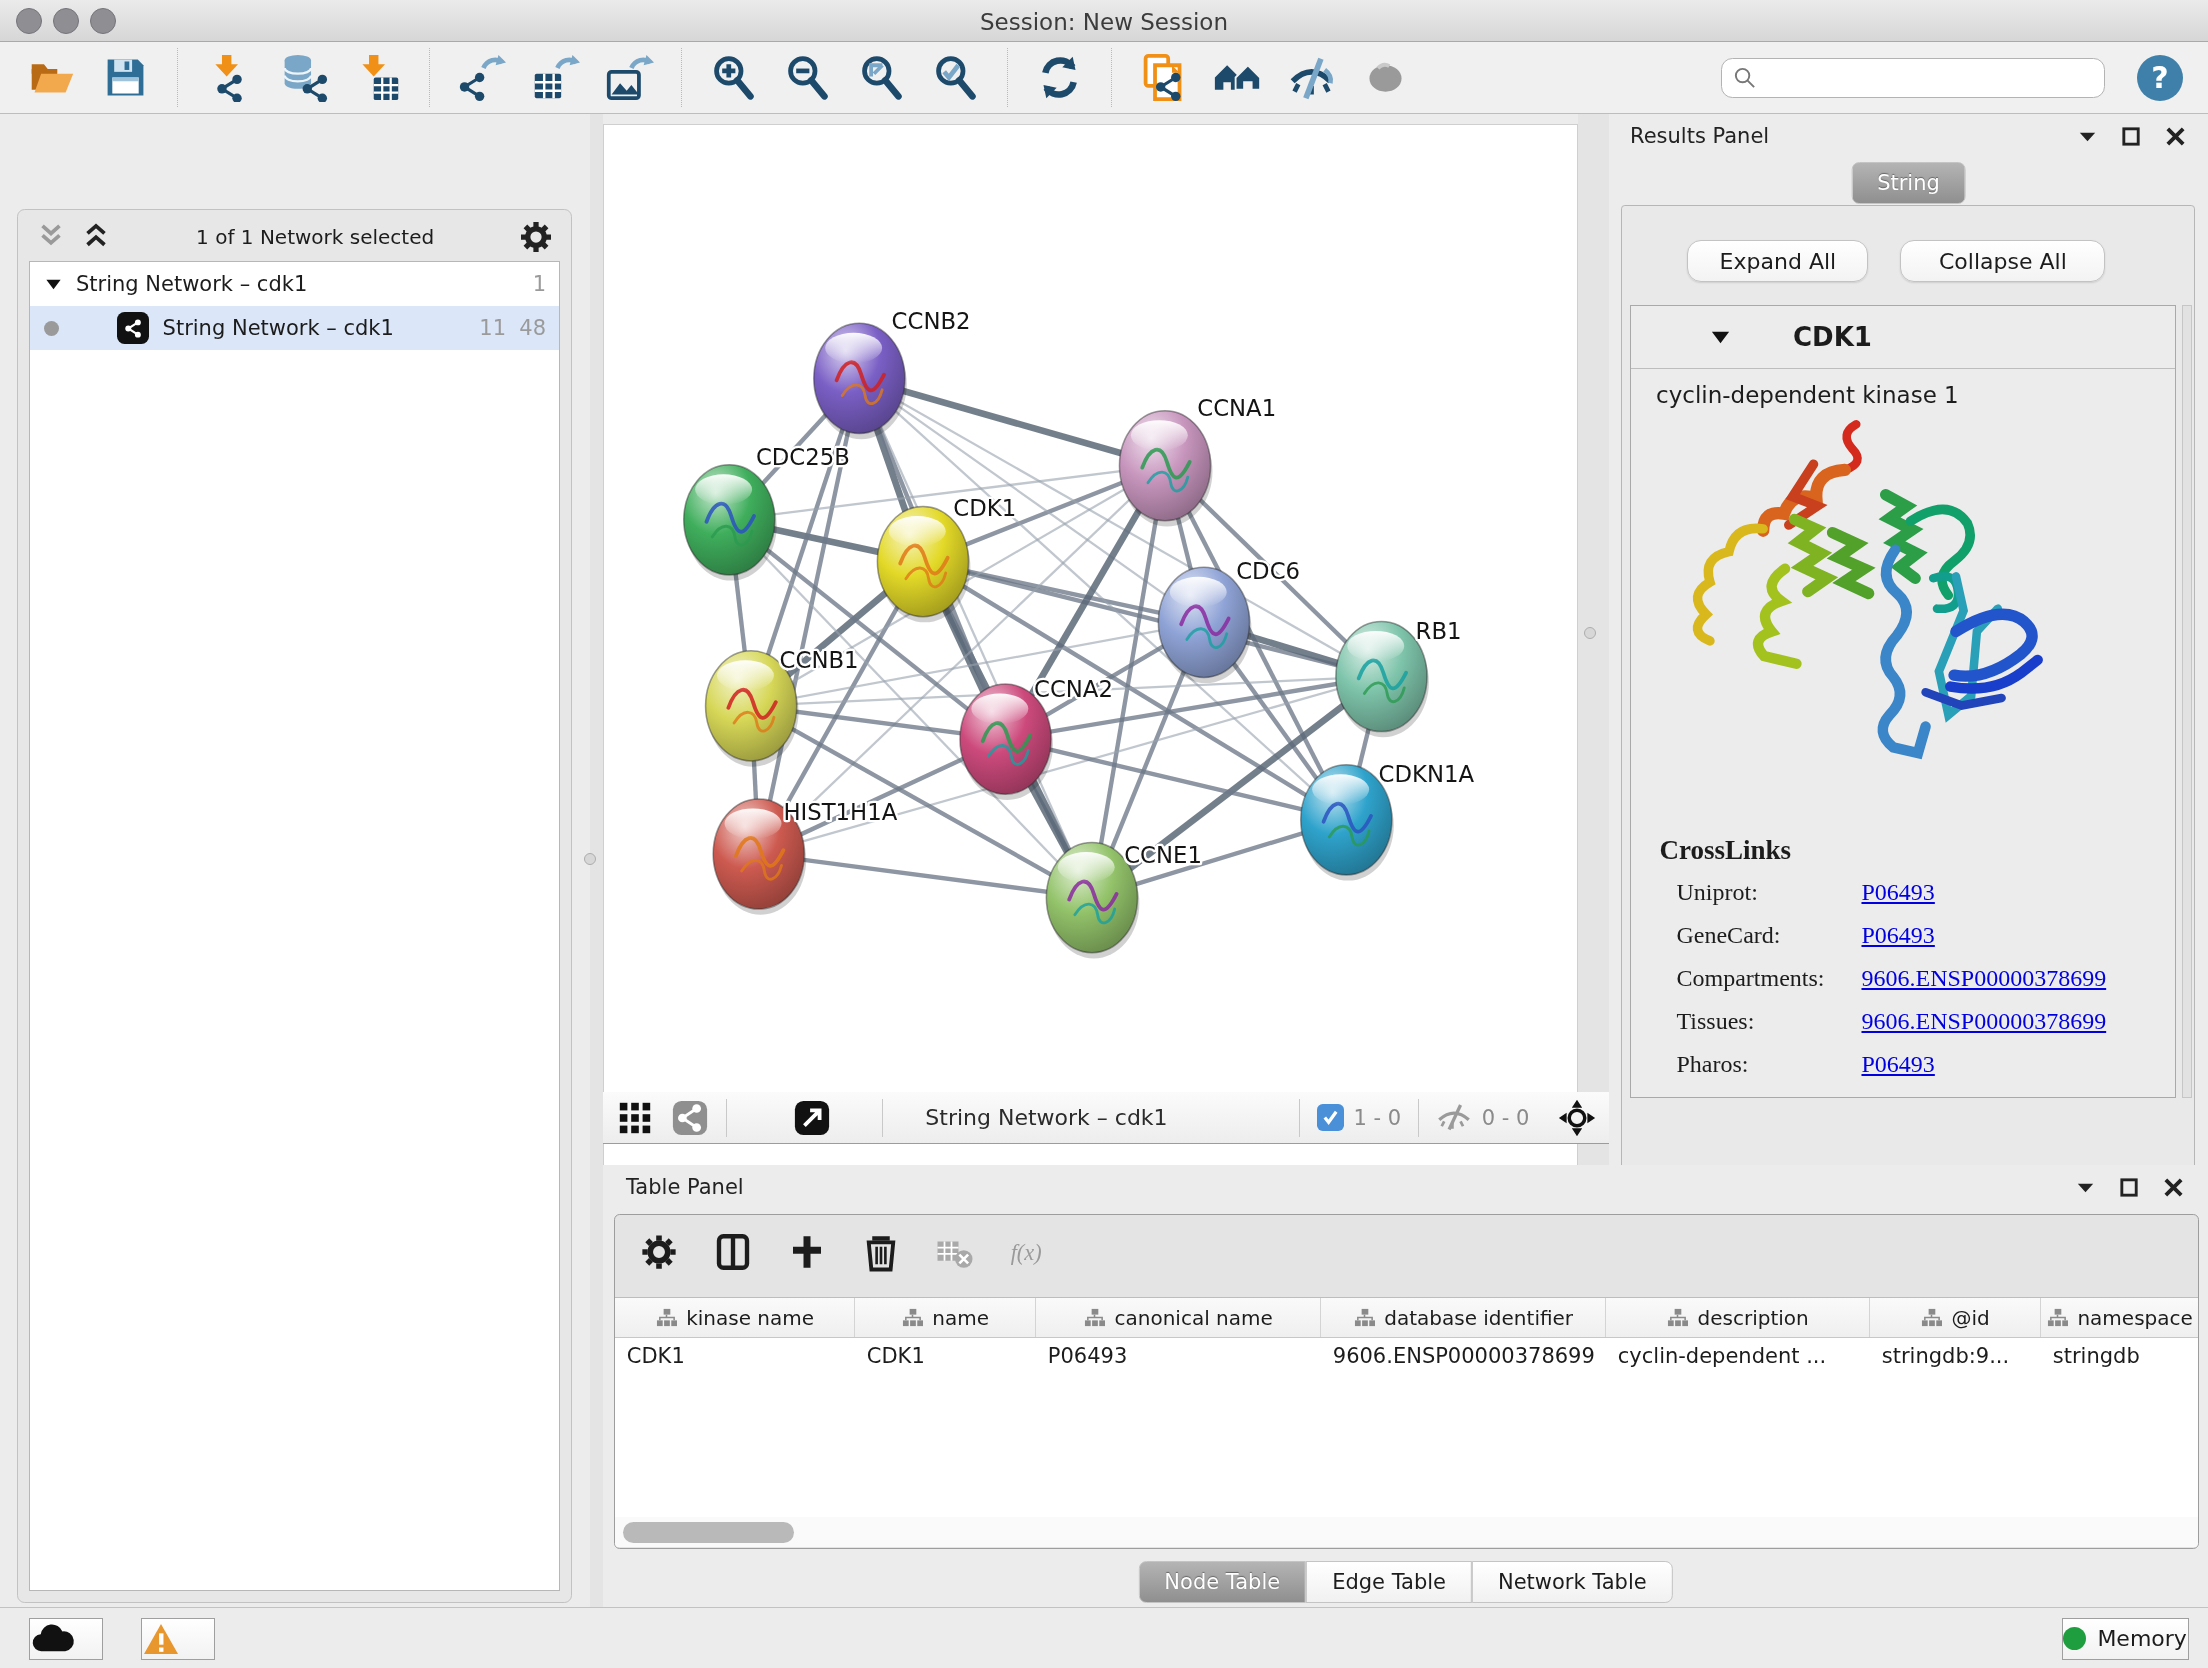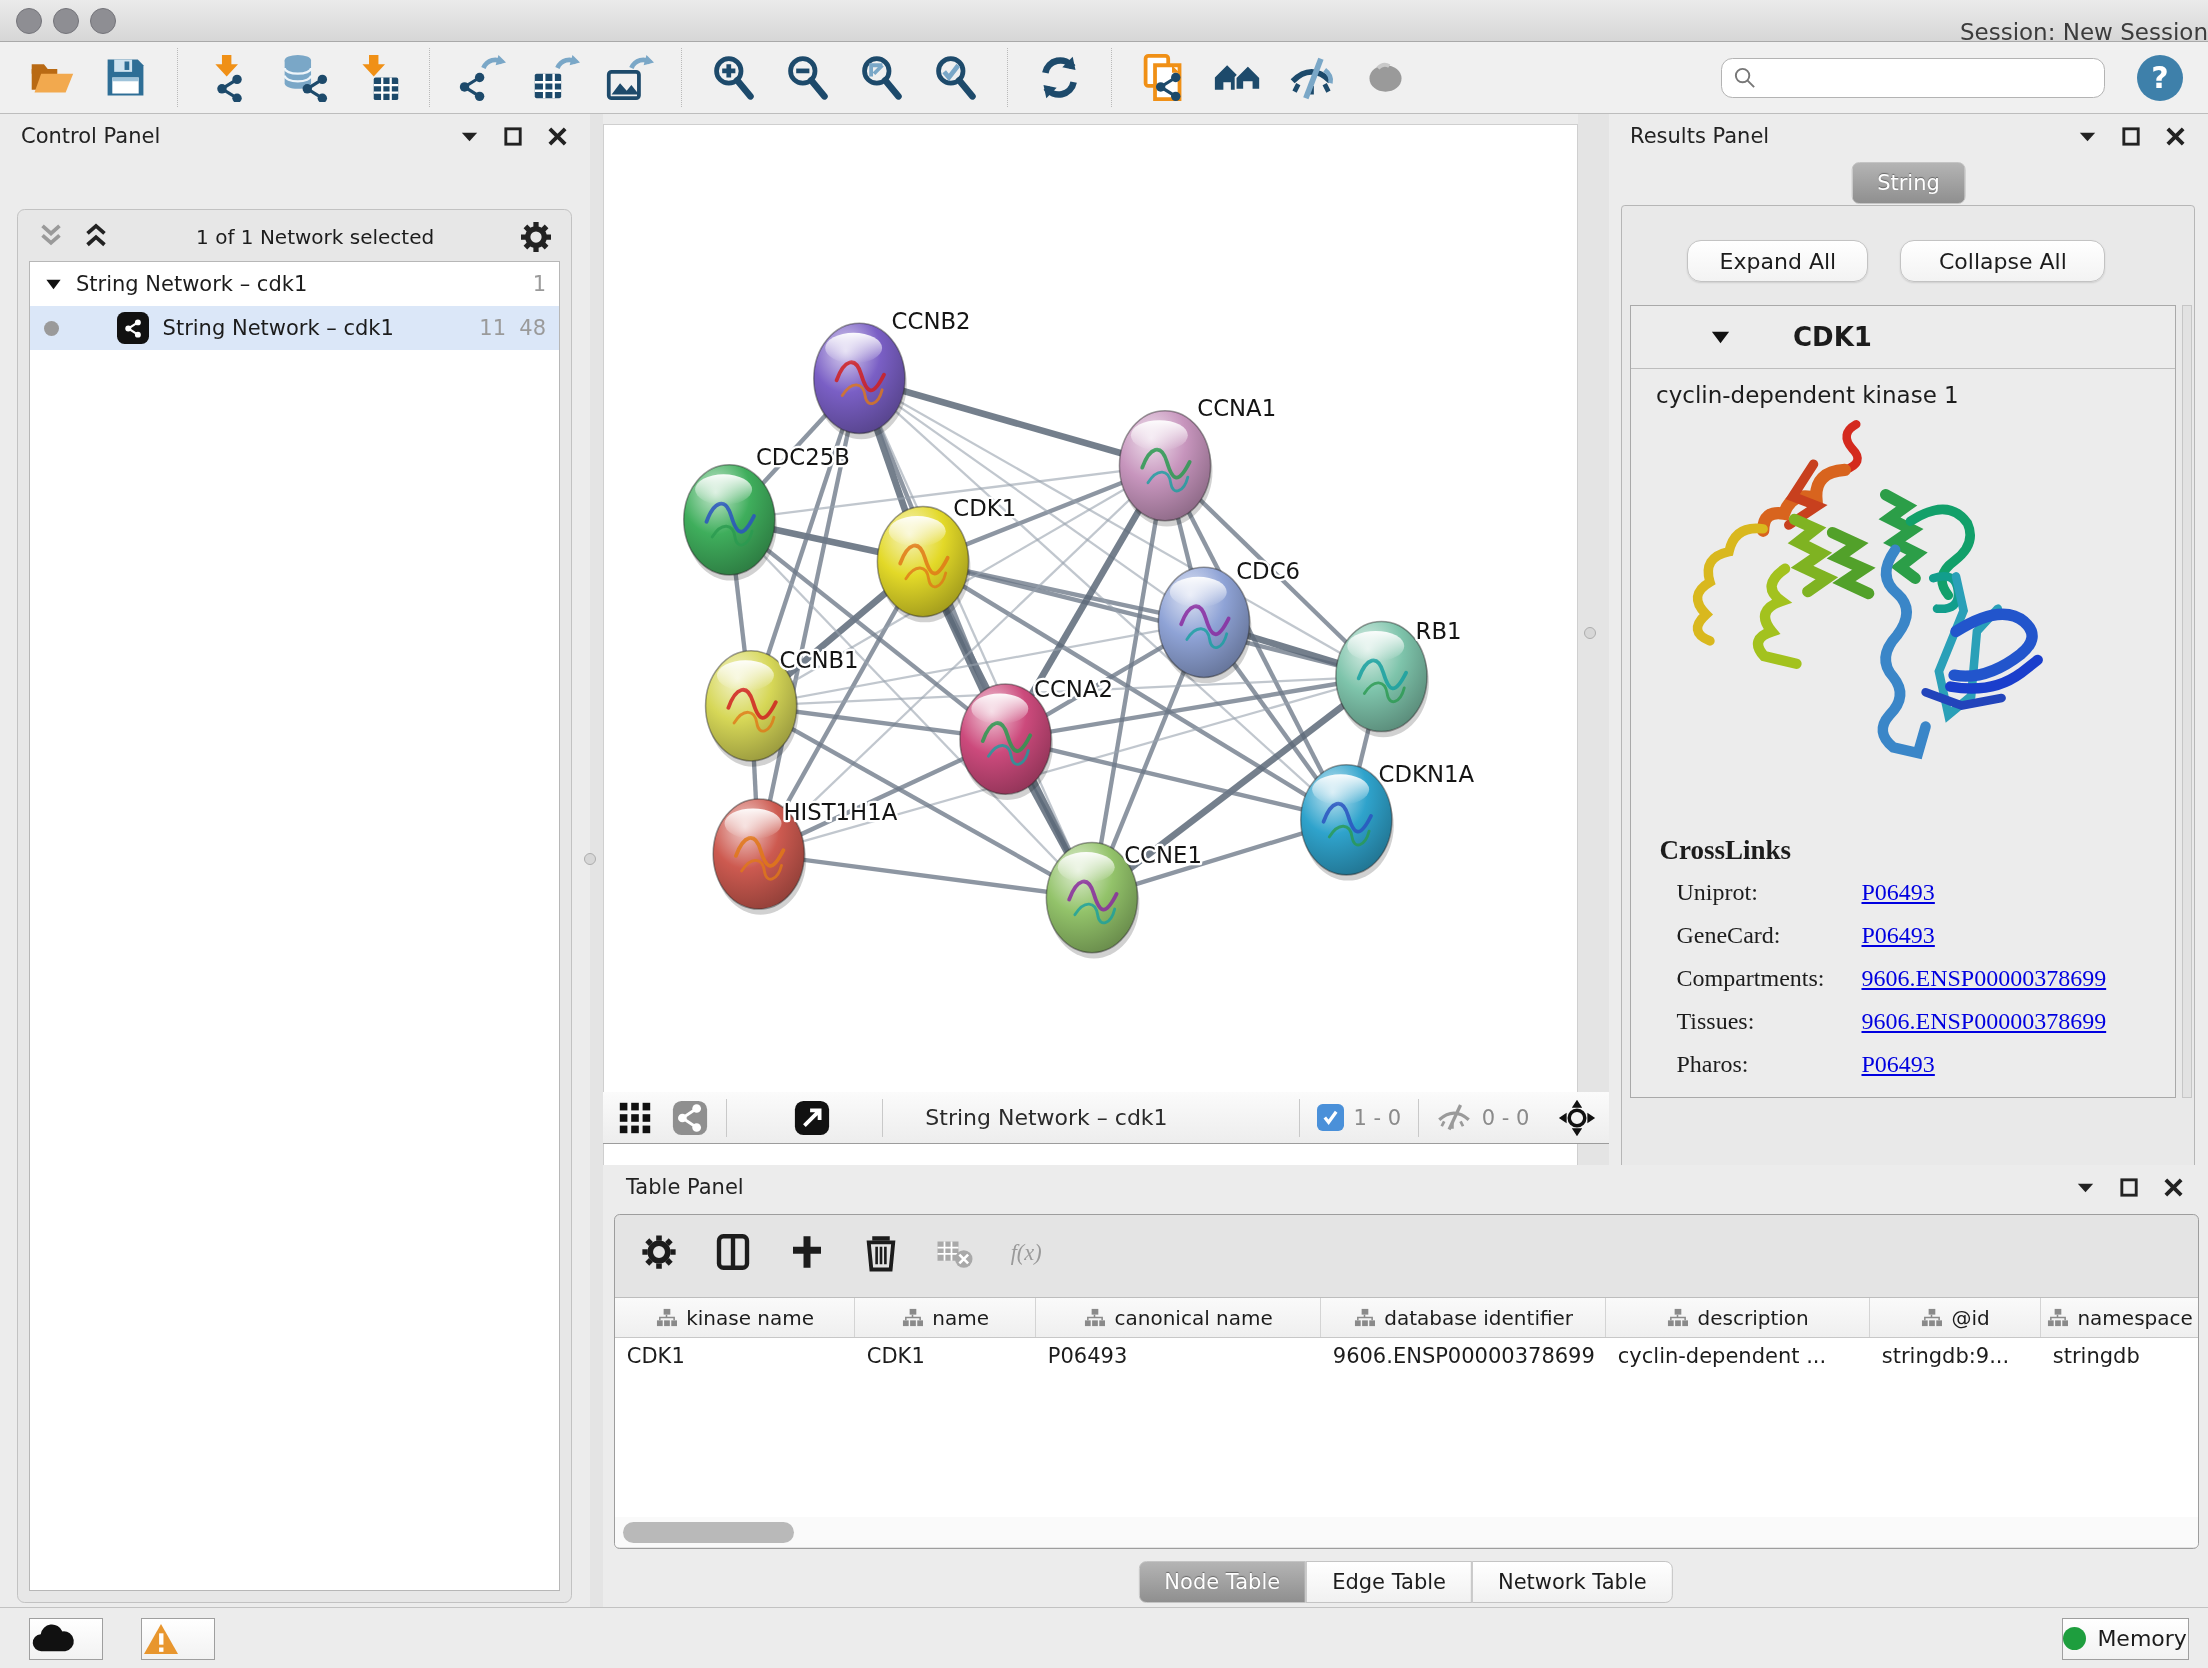--- a/index.html
+++ b/index.html
@@ -4,21 +4,21 @@
 <style>
   * { margin:0; padding:0; box-sizing:border-box; }
   html,body { width:2208px; height:1668px; overflow:hidden;
     font-family:"DejaVu Sans","Liberation Sans",sans-serif; background:#ececec; color:#1c1c1c; }
 
   
   #titlebar { position:absolute; left:0; top:0; width:2208px; height:42px;
     background:linear-gradient(#ebebeb,#d6d6d6); border-bottom:1px solid #a9a9a9; }
   .winbtn { position:absolute; top:7.6px; width:26px; height:26px; border-radius:50%;
     background:#8e8e93; border:1px solid #74747a; }
-  #win-title { position:absolute; width:100%; text-align:right; top:8.6px; font-size:23px; color:#3c3c3c;margin-top:10px; }
+  #win-title { position:absolute; width:100%; text-align:center; top:8.6px; font-size:23px; color:#3c3c3c; }
 
   
   #toolbar { position:absolute; left:0; top:42px; width:2208px; height:72px;
     background:#f0f0f0; border-bottom:1px solid #bdbdbd; display:flex; align-items:center; }
   .tgroup { display:flex; align-items:center; gap:25px; padding:0 27px; }
   .tsep { width:0; height:59px; border-left:1.9px dotted #b9b9b9; }
   .ticon { width:49px; height:49px; display:inline-flex; cursor:pointer; }
   .ticon svg { width:49px; height:49px; }
   #search-wrap { margin-left:auto; display:flex; align-items:center; gap:32px; padding-right:25px; }
   #search-box { width:384px; height:40px; background:#fff; border:1.9px solid #b3b3b3; border-radius:11.4px;
@@ -321,34 +321,20 @@
         <circle cx="11" cy="11" r="7" fill="none" stroke="#777" stroke-width="2"></circle>
         <line x1="16" y1="16" x2="23" y2="23" stroke="#777" stroke-width="2"></line>
       </svg>
       <input placeholder="" style="">
     </div>
     <div id="help-btn">?</div>
   </div>
 </div>
 
 <div id="control-panel">
-  <div id="cp-head">
-    <span class="panel-title">Control Panel</span>
-    <span class="pctl">
-      <svg viewBox="0 0 24 24">
-          <polygon points="4,8 20,8 12,17" fill="#222"></polygon>
-        </svg>
-      <svg viewBox="0 0 24 24">
-          <rect x="4" y="4" width="15" height="16" fill="none" stroke="#222" stroke-width="3"></rect>
-        </svg>
-      <svg viewBox="0 0 24 24">
-          <path d="M4 4 20 20 M20 4 4 20" stroke="#222" stroke-width="4"></path>
-        </svg>
-    </span>
-  </div>
   <div id="cp-body">
     <div id="cp-toolrow">
       <svg width="32" height="28.5" viewBox="0 0 34 30">
         <path d="M8 4 17 12 26 4 M8 14 17 22 26 14" fill="none" stroke="#9a9a9a" stroke-width="4"></path>
         </svg>
       <svg width="32" height="28.5" viewBox="0 0 34 30" style="margin-left:13.3px">
         <path d="M8 12 17 4 26 12 M8 24 17 16 26 24" fill="none" stroke="#222" stroke-width="4"></path>
         </svg>
       <span id="cp-summary">1 of 1 Network selected</span>
       <svg width="36" height="36" viewBox="0 0 48 48">

